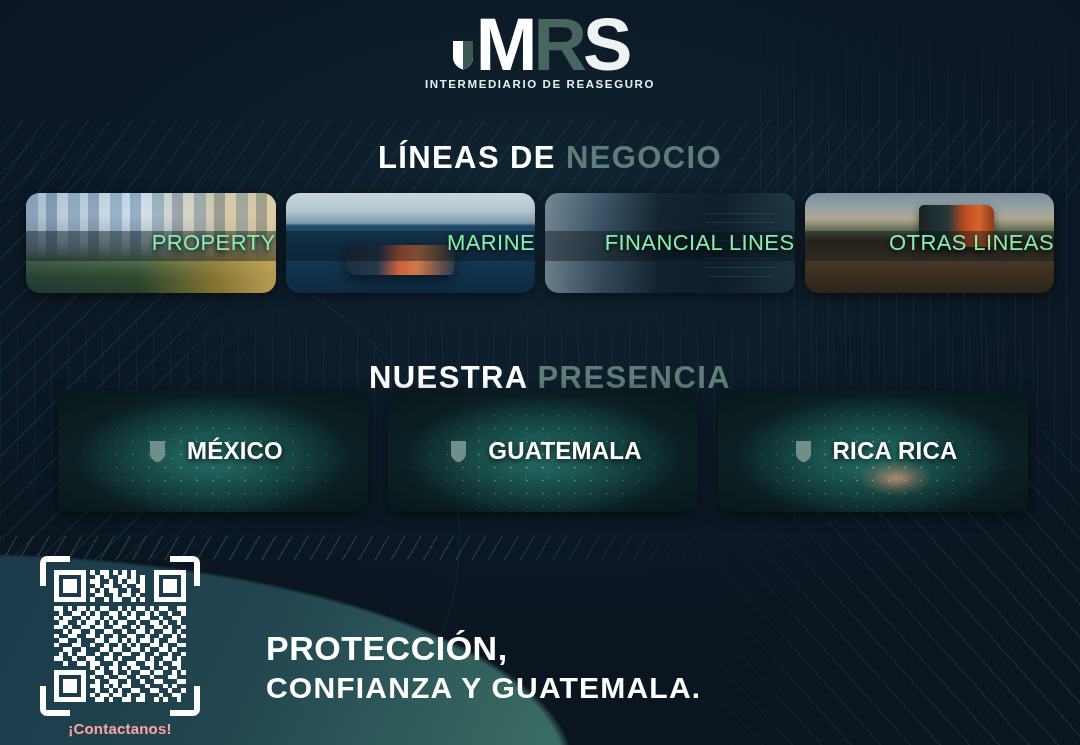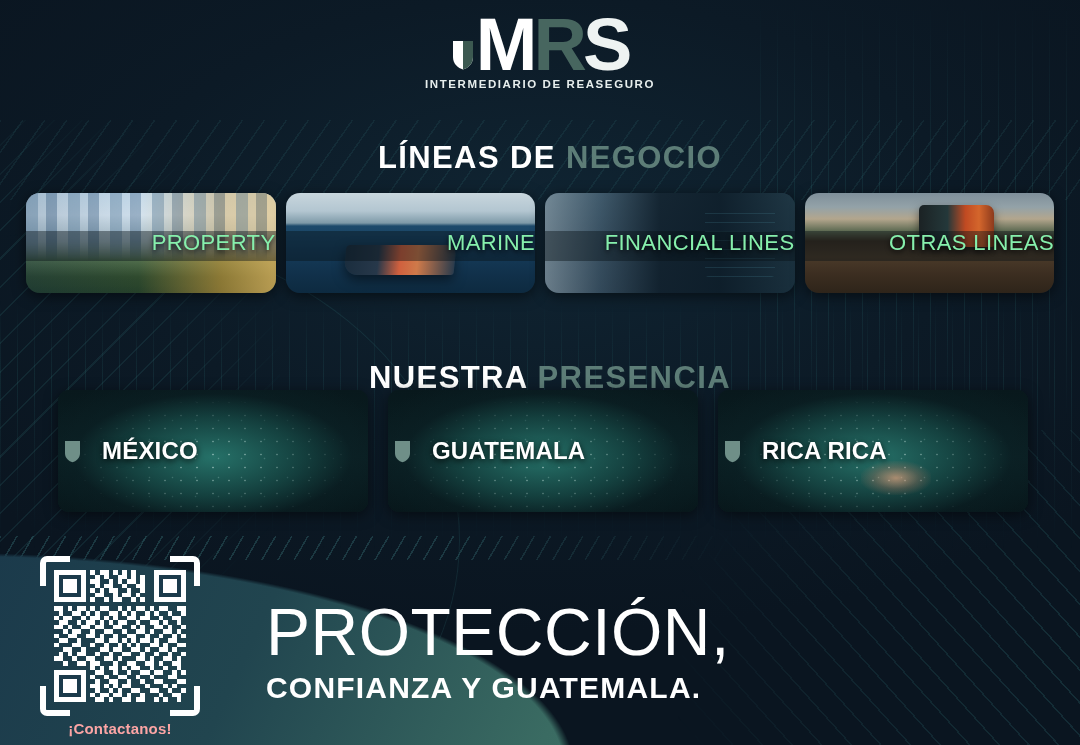--- a/index.html
+++ b/index.html
@@ -198,21 +198,21 @@
       radial-gradient(circle, rgba(215,240,235,.85) 0.7px, transparent 1.2px),
       radial-gradient(circle, rgba(190,230,225,.6) 0.6px, transparent 1.1px);
     background-size:16px 13px, 23px 19px;
     background-position:3px 6px, 11px 2px;
     opacity:.55;
     -webkit-mask-image:radial-gradient(ellipse 58% 66% at 50% 58%, #000 10%, transparent 80%);
     mask-image:radial-gradient(ellipse 58% 66% at 50% 58%, #000 10%, transparent 80%);
   }
   .country-inner{
     position:absolute; left:6px; right:0; top:50%; transform:translateY(-50%);
-    display:flex; align-items:center; gap:21px;
+    display:flex; align-items:center; justify-content:center; gap:21px;
   }
   .c-shield{ width:17px; height:23px; flex:0 0 auto; }
   .c-lbl{
     color:#ffffff; font-size:24px; font-weight:800; letter-spacing:.2px;
     text-shadow:0 2px 6px rgba(0,0,0,.9); white-space:nowrap;
   }
   .costa-glow{
     position:absolute; left:46%; top:58%; width:70px; height:34px;
     background:radial-gradient(ellipse, rgba(245,170,130,.65) 0%, rgba(220,130,100,.25) 45%, transparent 75%);
   }
@@ -243,21 +243,21 @@
   .qr-c-bl{ left:0; bottom:0; border-right:none; border-top:none; border-radius:0 0 0 7px;}
   .qr-c-br{ right:0; bottom:0; border-left:none; border-top:none; border-radius:0 0 7px 0;}
   #qr-svg{ position:absolute; left:14px; top:14px; width:132px; height:132px; }
   #qr-caption{
     margin-top:4px; color:#fca5a5; font-size:15px; font-weight:700; letter-spacing:.2px;
   }
   #tagline{
     position:absolute; left:266px; bottom:40px;
   }
   #tag-line1{
-    color:#ffffff; font-size:66px; font-weight:400; letter-spacing:.5px; line-height:1.02;
+    color:#ffffff; font-size:34px; font-weight:700; letter-spacing:.5px; line-height:1.02;
   }
   #tag-line2{
     color:#ffffff; font-size:30px; font-weight:700; letter-spacing:1.2px; margin-top:5px;
   }
 </style>
 </head>
 <body>
 
 <div id="bg-base"></div>
 <div id="bg-diag-mid"></div>

